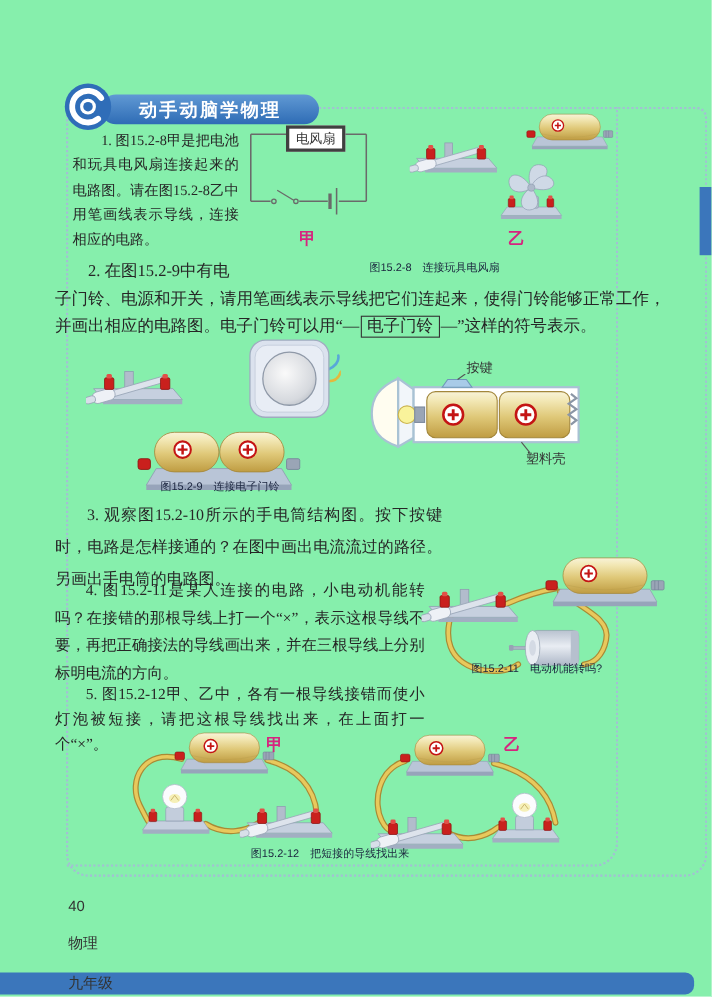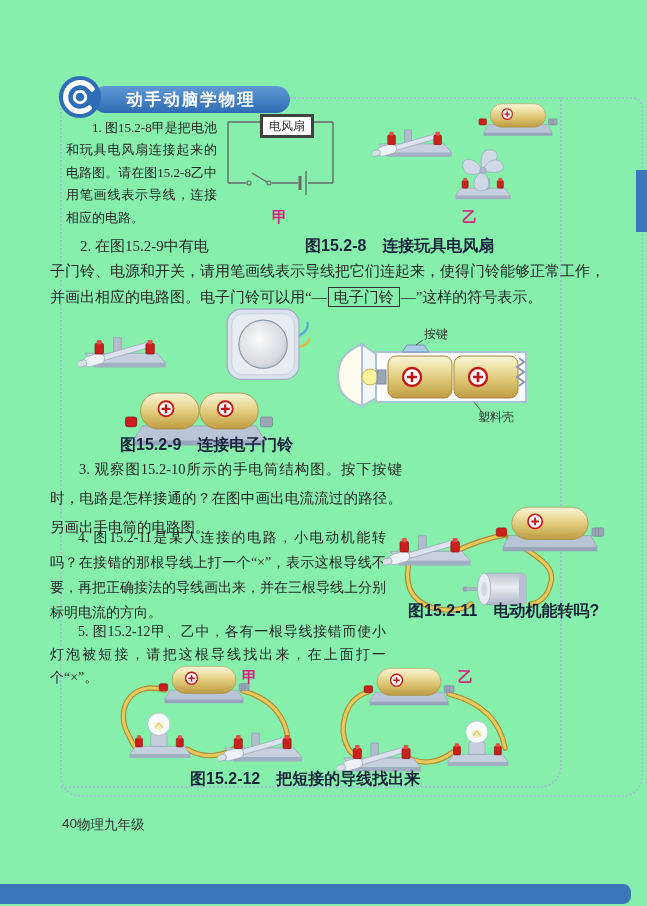--- a/index.html
+++ b/index.html
@@ -1,39 +1,39 @@
 <!DOCTYPE html>
 <html><head>
 <meta charset="utf-8">
 <style>
   html,body{margin:0;padding:0;}
   #page{position:relative;width:647px;height:906px;background:#86efac;overflow:hidden;
         font-family:"Liberation Serif",serif;}
   .abs{position:absolute;}
   .txt{color:#262626;text-align:justify;}
-  .cap{font-weight:bold;font-size:16px;color:#19233d;text-align:center;
+  .cap{font-weight:normal;font-size:10px;color:#19233d;text-align:center;
        font-family:"Liberation Sans",sans-serif;white-space:nowrap;}
   .mag{color:#d6247f;font-weight:bold;font-size:15px;font-family:"Liberation Sans",sans-serif;}
   .small-label{font-size:12px;color:#333;font-family:"Liberation Sans",sans-serif;white-space:nowrap;}
   .dotted-outer{left:60px;top:97px;width:579px;height:696px;border:2px dotted #a3bfd3;
         border-radius:10px 10px 20px 20px;}
   .dotted-inner{left:60px;top:97px;width:500px;height:689px;border-right:2px dotted #a3bfd3;
         border-bottom:2px dotted #a3bfd3;border-bottom-right-radius:22px;}
   .badge-pill{left:92px;top:86px;width:198px;height:27px;border-radius:14px;
         background:linear-gradient(180deg,#6099d4,#2e6cb5);display:flex;align-items:center;
         justify-content:center;color:#fff;font-weight:bold;font-size:16.5px;letter-spacing:2px;
         font-family:"Liberation Sans",sans-serif;z-index:3;}
   .schematic-label{left:260px;top:114px;width:48px;height:18px;border:3px solid #404040;
         background:#fff;display:flex;align-items:center;justify-content:center;z-index:2;}
   .boxed{display:inline-block;border:1px solid #333;padding:0 5px;margin:0 1px;line-height:18px;}
   .blue-bar-bottom{left:0;top:884px;width:631px;height:20px;background:#3b76bb;
         border-radius:0 8px 8px 0;}
   .blue-tab-right{left:636px;top:170px;width:11px;height:62px;background:#3b76bb;}
-  .footer{left:62px;top:816px;font-size:13.5px;color:#333;display:flex;
-        font-family:"Liberation Sans",sans-serif;}
+  .footer{left:62px;top:816px;font-size:13.5px;color:#333;display:flex;gap:18px;
+        font-family:"Liberation Sans",sans-serif;flex-direction:column;}
   svg{display:block;}
 </style>
 </head>
 <body>
 
 <div id="page">
 
   <svg width="0" height="0" style="position:absolute" aria-hidden="true">
     <defs>
       <linearGradient id="goldV" x1="0" y1="1" x2="0" y2="0">

